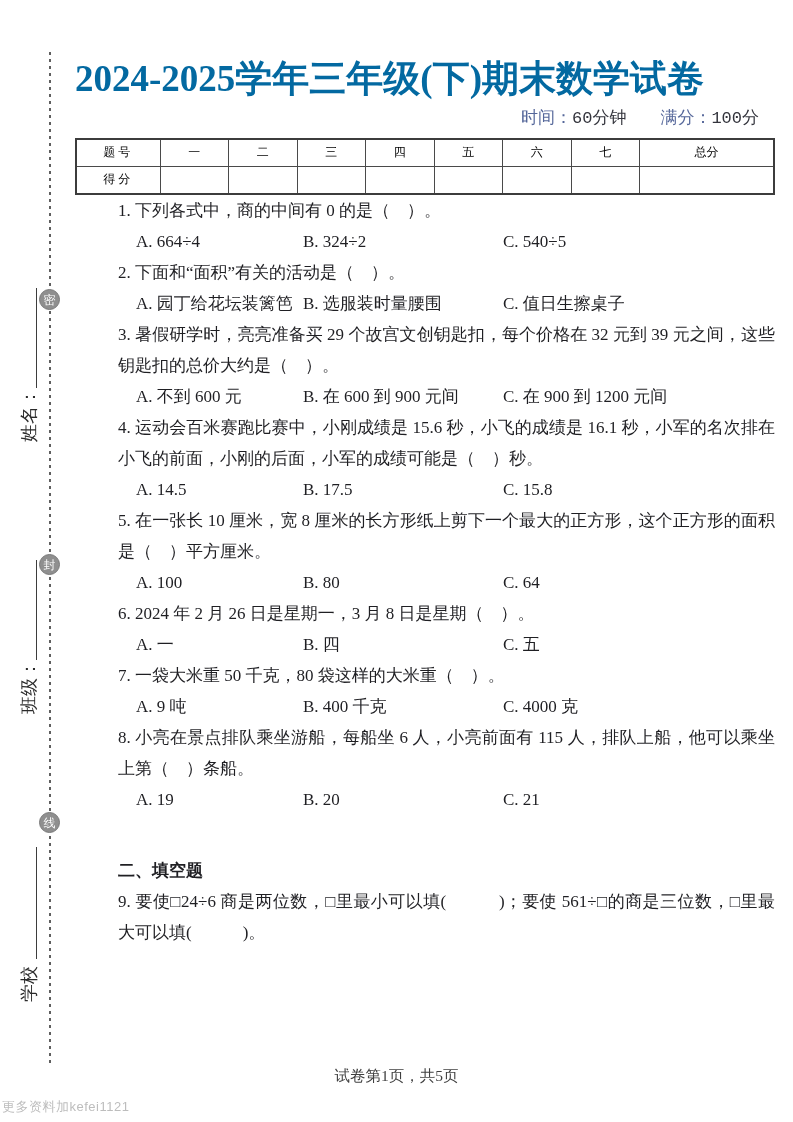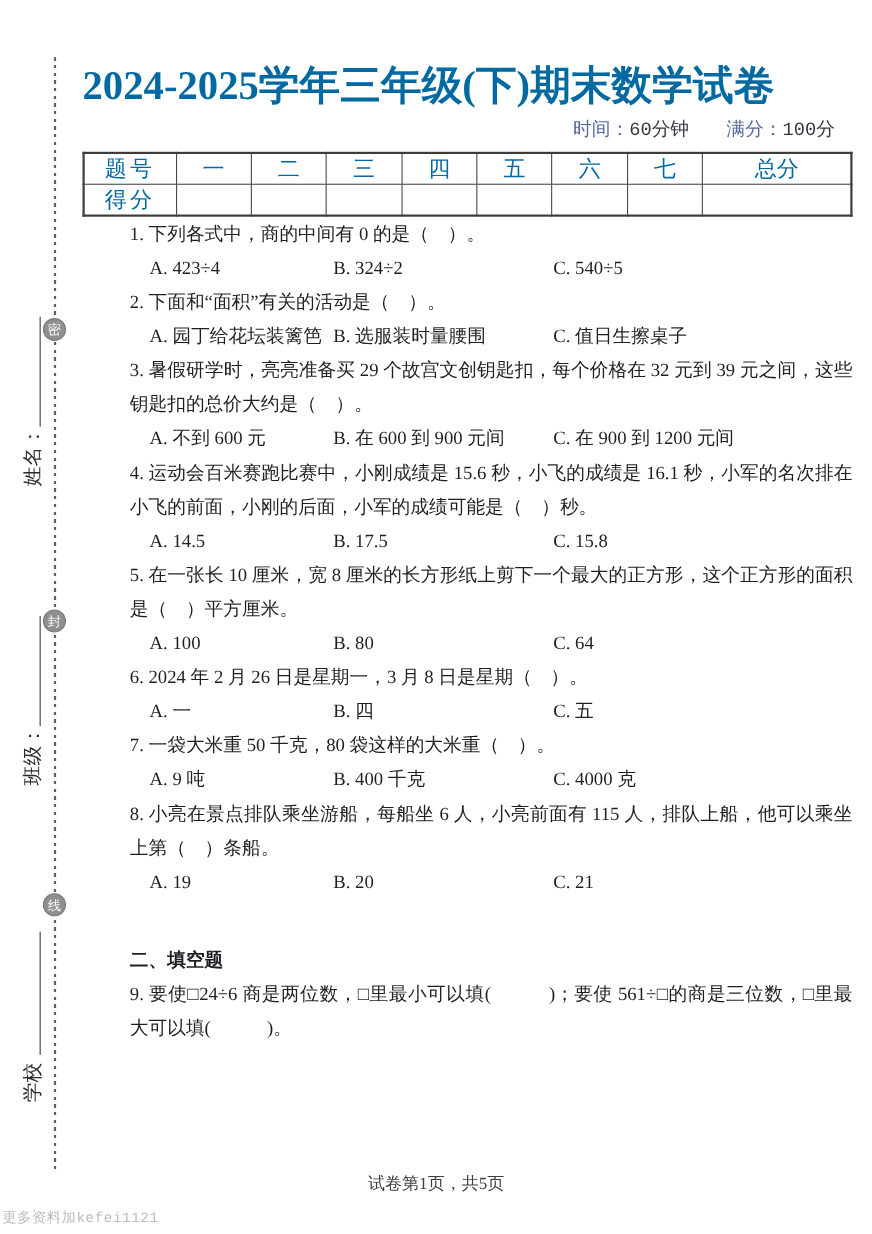--- a/index.html
+++ b/index.html
@@ -16,33 +16,33 @@
   .side-field{position:absolute;height:26px;line-height:26px;font-size:18px;color:#2b2b2b;
      white-space:nowrap;transform:rotate(-90deg);transform-origin:50% 50%;}
   .f-name{left:-56px;top:344px;width:170px;}
   .f-class{left:-57px;top:615px;width:172px;}
   .f-school{left:-55px;top:905px;width:168px;}
   .sf-line{display:inline-block;width:100px;height:16px;border-bottom:1.5px solid #3d3d3d;
      vertical-align:-2px;}
   .f-school .sf-line{width:112px;margin-left:7px;}
 
   .watermark{position:absolute;left:2px;top:1098px;font-size:13px;color:#bdbdbd;
-     font-family:Liberation Mono, monospace;letter-spacing:.5px;}
+     font-family:Liberation Sans, sans-serif;letter-spacing:.5px;}
 
   
   .content{position:absolute;left:75px;top:50px;width:700px;}
   .title{margin:0;padding-top:4px;text-align:left;font-size:37px;line-height:1.35;
      font-weight:700;color:#0369a1;letter-spacing:0;}
   .meta{margin-top:2px;padding-right:16px;text-align:right;font-size:17px;color:#33343c;font-family:Liberation Mono, monospace;}
   .meta .lab{color:#55679a;}
   .meta .gap{display:inline-block;width:34px;}
 
   table.score{margin-top:9px;width:100%;border-collapse:collapse;border:2px solid #3c3c3c;}
-  table.score td{border:1px solid #4a4a4a;height:26px;text-align:center;font-size:20px;
-     padding:0;color:#0369a1;}
+  table.score td{border:1px solid #4a4a4a;height:26px;text-align:center;font-size:12px;
+     padding:0;color:#000000;}
   table.score td.lab{letter-spacing:3px;}
   table.score col.c0{width:84px;}
 
   .questions{padding-left:43px;font-size:17px;color:#1f1f23;}
   .sec-head{margin-top:32px;font-weight:700;line-height:31px;}
   .sec-head.sec2{margin-top:40px;}
   .q-text{line-height:31px;text-align:justify;}
   .opts{display:flex;line-height:31px;padding-left:18px;}
   .opt{white-space:nowrap;}
   .opt.oa{width:167px;}
@@ -117,21 +117,21 @@
         <td></td>
       </tr>
     </tbody>
       </table>
 
     <div class="questions">
 
       <div>
         <div class="q-text">1. 下列各式中，商的中间有 0 的是（　）。</div>
         <div class="opts">
-          <span class="opt oa">A. 423÷4</span>
+          <span class="opt oa">A. 664÷4</span>
           <span class="opt ob">B. 324÷2</span>
           <span class="opt oc">C. 540÷5</span>
         </div>
       </div>
 
       <div>
         <div class="q-text">2. 下面和“面积”有关的活动是（　）。</div>
         <div class="opts">
           <span class="opt oa">A. 园丁给花坛装篱笆</span>
           <span class="opt ob">B. 选服装时量腰围</span>

